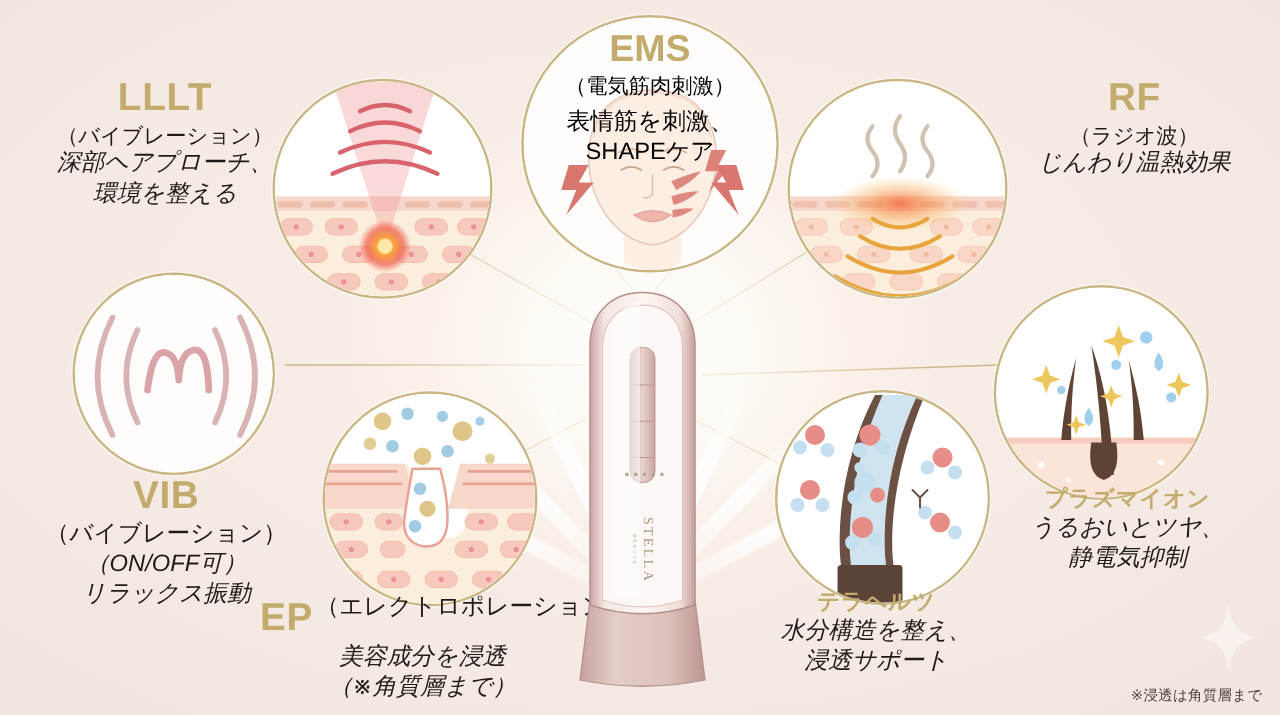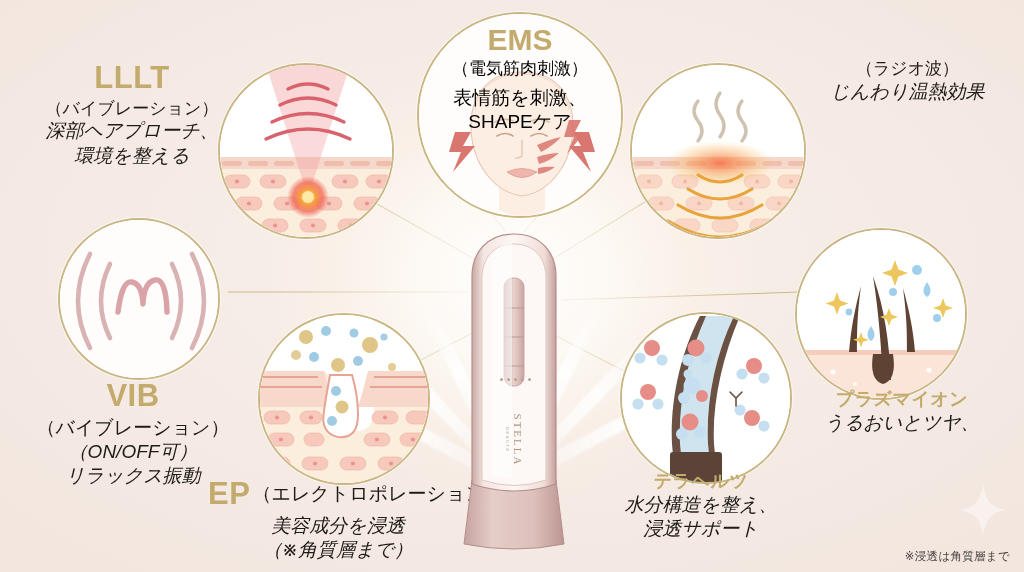--- a/index.html
+++ b/index.html
@@ -80,21 +80,21 @@
   .d-19 { font-size: 19px; font-style: italic; }
 
   
   #label-lllt { left: 22px;  top: 58px;  width: 220px; }
   #label-rf   { left: 800px; top: 58px;  width: 215px; }
   #label-vib  { left: 18px;  top: 376px; width: 230px; }
   #label-ep   { left: 188px; top: 474px; width: 300px; }
   #label-tera { left: 586px; top: 470px; width: 230px; }
   #label-plasma { left: 782px; top: 388px; width: 240px; }
 
-  #label-ep .row1 { display: flex; align-items: center; justify-content: center; margin-left: 36px; }
+  #label-ep .row1 { display: flex; align-items: flex-start; justify-content: center; margin-left: 36px; }
   #label-ep .row1 .ttl { margin-right: 2px; }
 
   
   #label-ems {
     position: absolute;
     left: 424px; top: 22px; width: 192px;
     text-align: center; line-height: 1.22; z-index: 6;
   }
   #label-ems .ttl { font-size: 30px; }
   #label-ems .sub { font-size: 17px; }
@@ -345,20 +345,21 @@
       <g fill="none" stroke="#e8a43a" stroke-linecap="round">
         <path d="M66,110 q22,14 44,0" stroke-width="3.2"></path>
         <path d="M56,124 q32,20 64,0" stroke-width="3.2"></path>
         <path d="M46,140 q42,26 84,0" stroke-width="3.2"></path>
         <path d="M36,156 q52,32 104,0" stroke-width="3.2"></path>
       </g>
     </svg>
   </div>
 
   <div class="label" id="label-rf">
+    <div class="ttl t-lat">RF</div>
     <div class="sub s-16">（ラジオ波）</div>
     <div class="desc d-19">じんわり温熱効果</div>
   </div>
 
   <div class="node" id="node-plasma" style="left:795px; top:228px; width:172px; height:172px;">
     <svg width="172" height="172" viewBox="0 0 172 172">
       <rect width="172" height="172" fill="#ffffff"></rect>
 
       <path d="M0,122 L172,122 L172,172 L0,172 Z" fill="#fbe4d8"></path>
       <rect x="0" y="120" width="172" height="5" fill="#f6cdbd"></rect>
@@ -389,20 +390,21 @@
         <circle cx="36" cy="142" r="2.6"></circle>
           <circle cx="132" cy="140" r="2.6"></circle>
           <circle cx="58" cy="154" r="2"></circle>
       </g>
     </svg>
   </div>
 
   <div class="label" id="label-plasma">
     <div class="ttl t-kana">プラズマイオン</div>
     <div class="desc d-19">うるおいとツヤ、</div>
+    <div class="desc d-19">静電気抑制</div>
   </div>
 
   <div class="node" id="node-tera" style="left:620px; top:312px; width:172px; height:172px;">
     <svg width="172" height="172" viewBox="0 0 172 172">
       <rect width="172" height="172" fill="#ffffff"></rect>
 
       <path d="M54,172 L50,130 C48,88 58,40 78,2 L112,2 C92,44 84,90 86,130 L90,172 Z" fill="#cfe4ee"></path>
       <path d="M54,172 L50,130 C48,88 58,40 78,2 L84,2 C66,42 56,88 58,130 L62,172 Z" fill="#6b5044"></path>
       <path d="M86,130 L90,172 L96,172 L92,130 C90,90 100,44 118,2 L112,2 C92,44 84,90 86,130 Z" fill="#6b5044"></path>
       <rect x="48" y="138" width="52" height="34" rx="3" fill="#5b4338"></rect>

